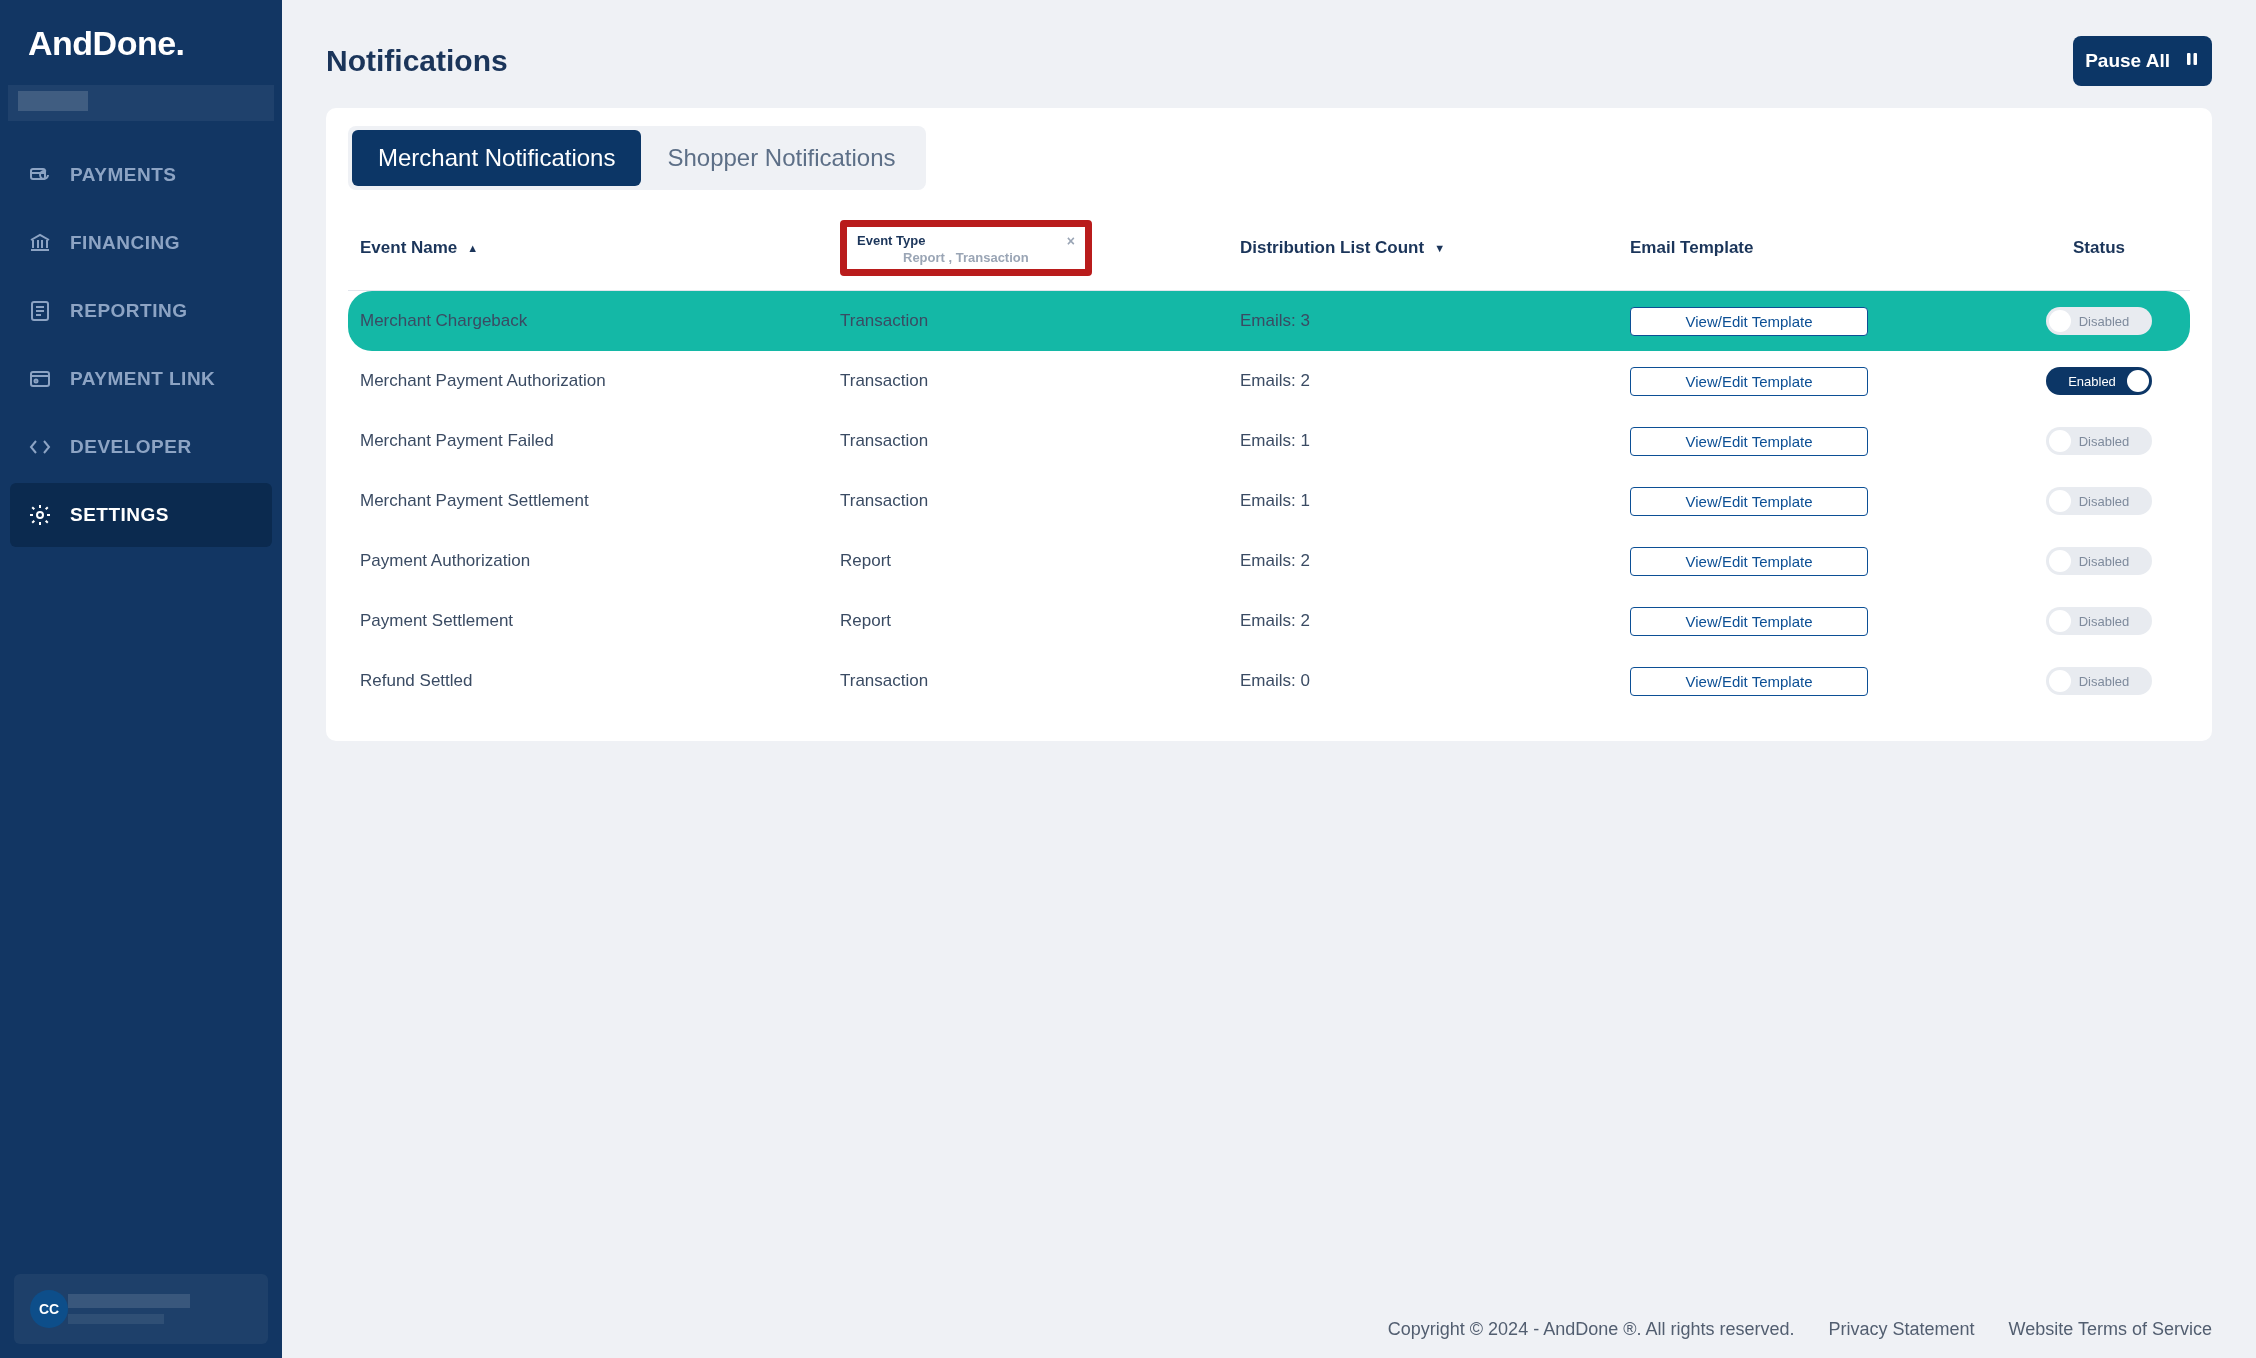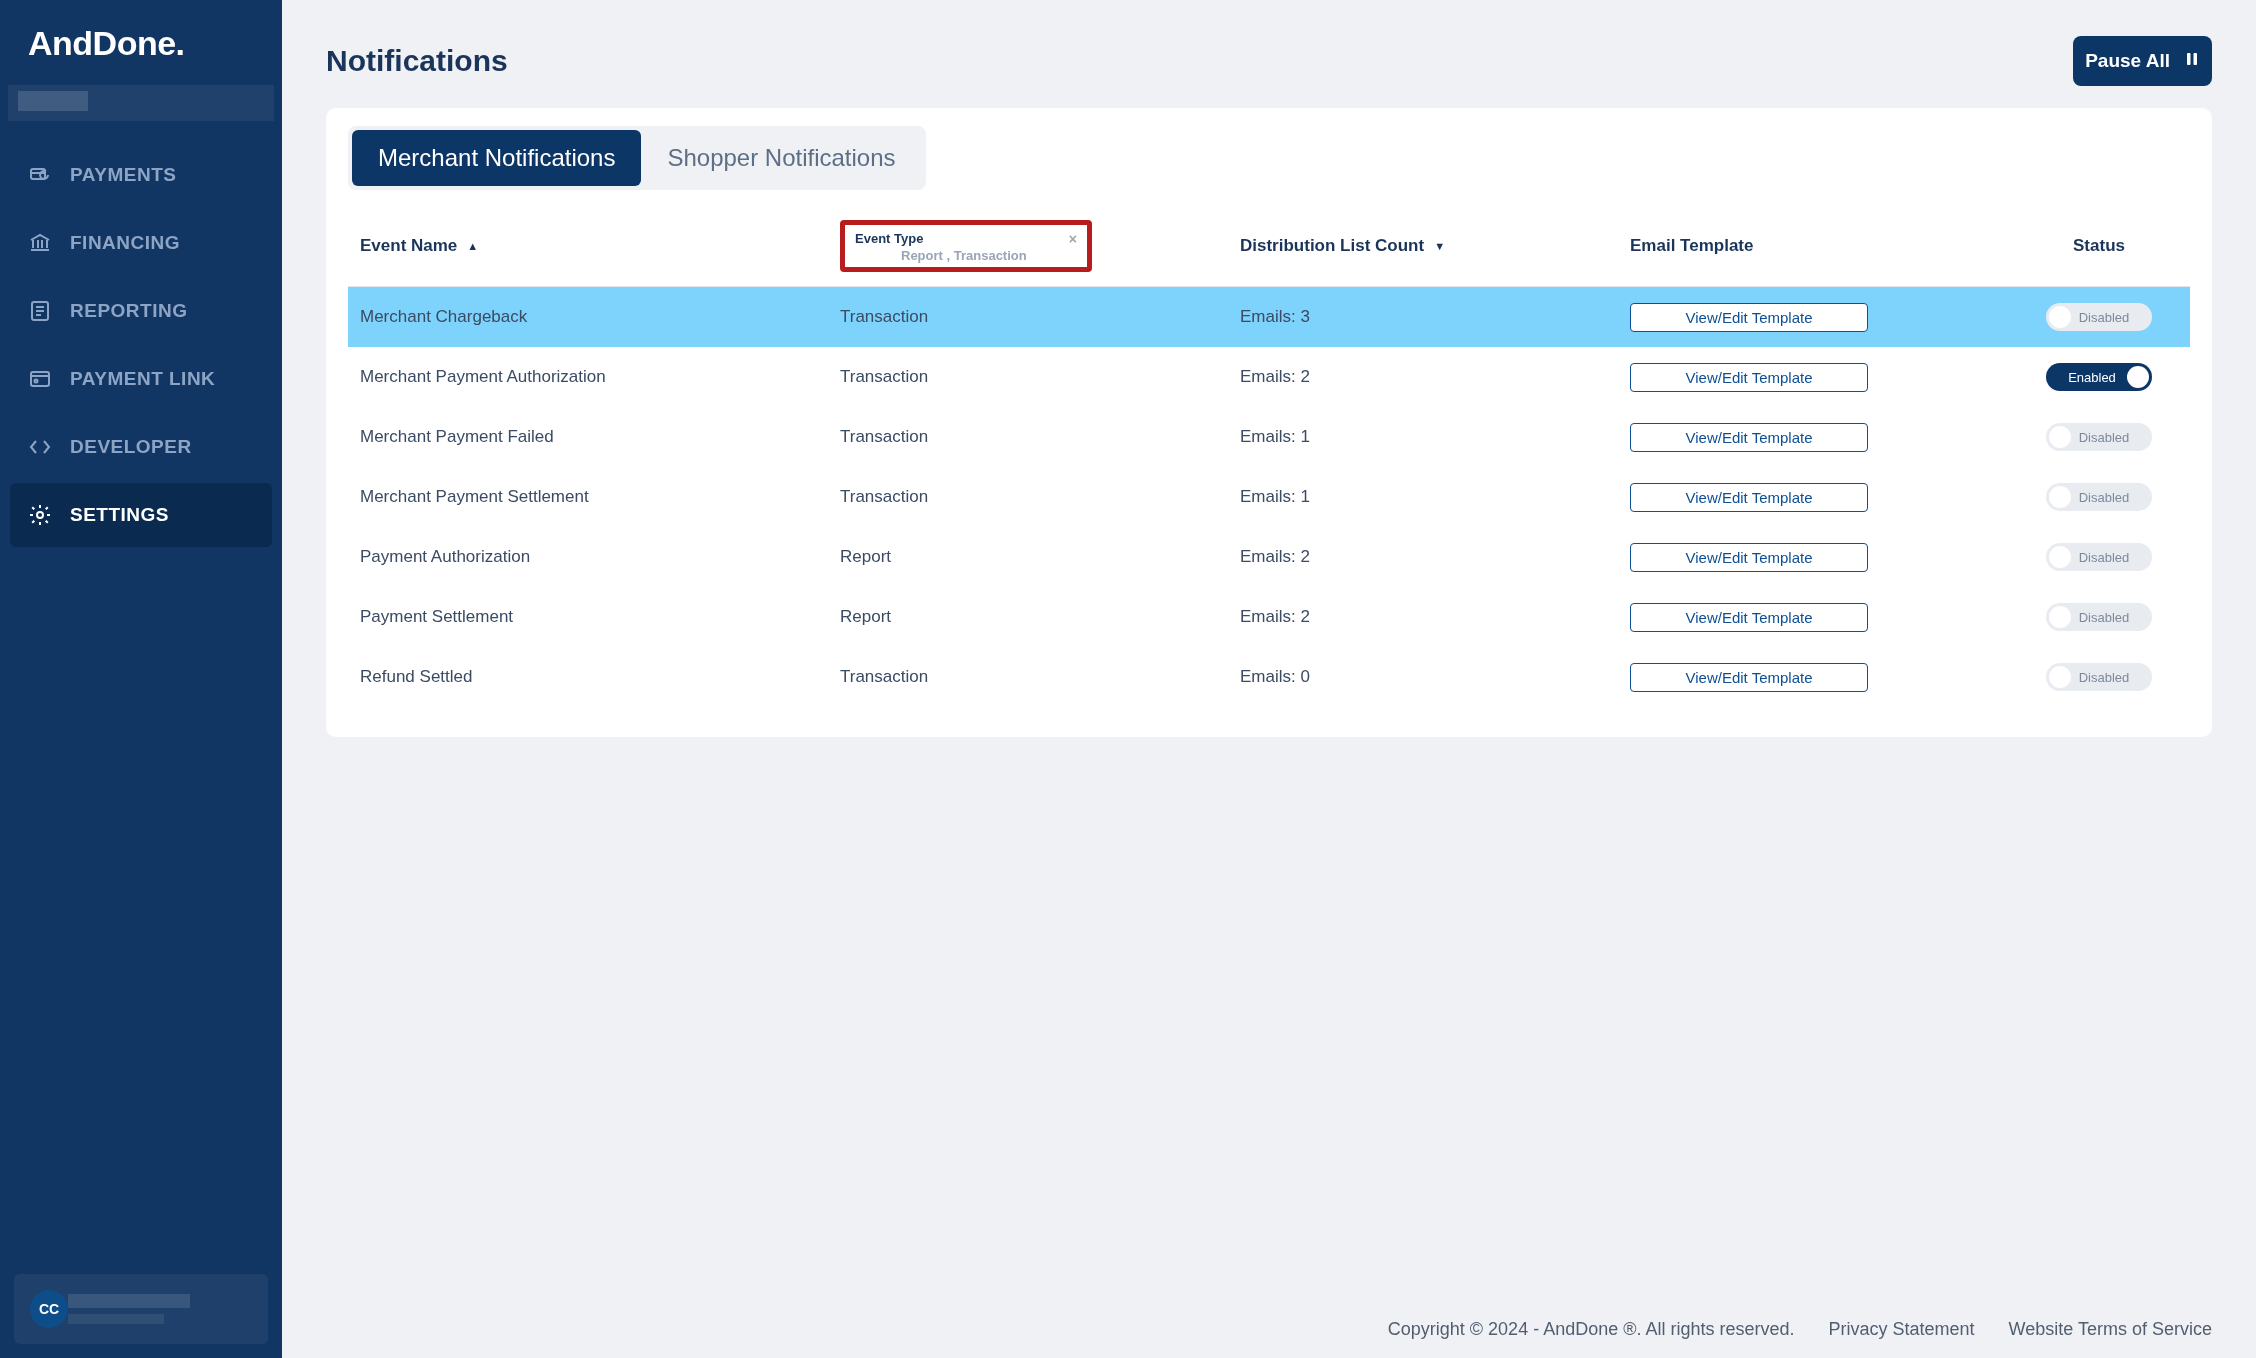--- a/index.html
+++ b/index.html
@@ -163,21 +163,21 @@
     font-size: 17px;
     font-weight: 700;
     color: #1b355a;
     display: flex;
     align-items: center;
     gap: 10px;
   }
   .th-status { justify-content: center; }
   .sort-arrow { font-size: 11px; color: #1b355a; }
   .filter-box {
-    border: 5px solid #b91c1c;
+    border: 7px solid #b91c1c;
     border-radius: 4px;
     padding: 6px 10px 4px 10px;
     width: 252px;
     position: relative;
     background: #fff;
   }
   .filter-label { font-size: 13px; font-weight: 600; color: #1b355a; }
   .filter-value { font-size: 13px; color: #9aa5b5; margin-top: 2px; margin-left: 46px; }
   .filter-close {
     position: absolute;
@@ -190,21 +190,21 @@
   .table-body { }
   .row {
     display: grid;
     grid-template-columns: 480px 400px 390px 390px 1fr;
     align-items: center;
     padding: 0 12px;
     height: 60px;
     font-size: 17px;
     color: #3a4b63;
   }
-  .row.highlight { background: #7dd3fc; }
+  .row.highlight { background: #14b8a6; border-radius: 24px; }
   .cell-template { display: flex; justify-content: flex-start; }
   .template-btn {
     border: 1px solid #0c4f95;
     color: #0c4f95;
     background: #fff;
     border-radius: 4px;
     padding: 5px 0;
     width: 238px;
     font-size: 15px;
     cursor: pointer;

